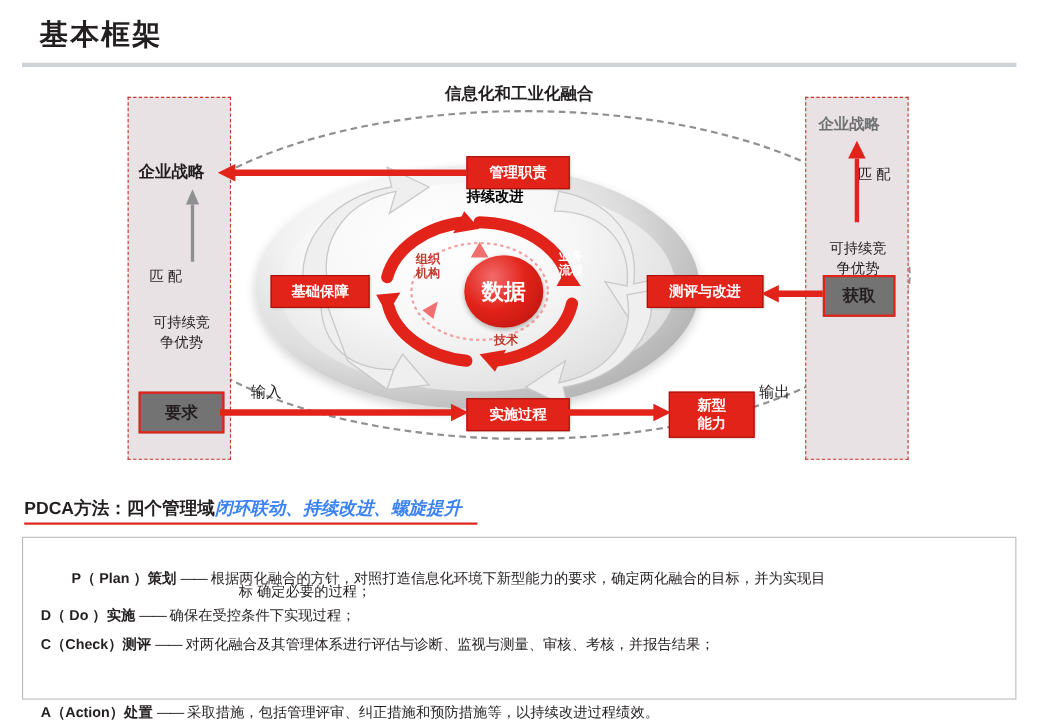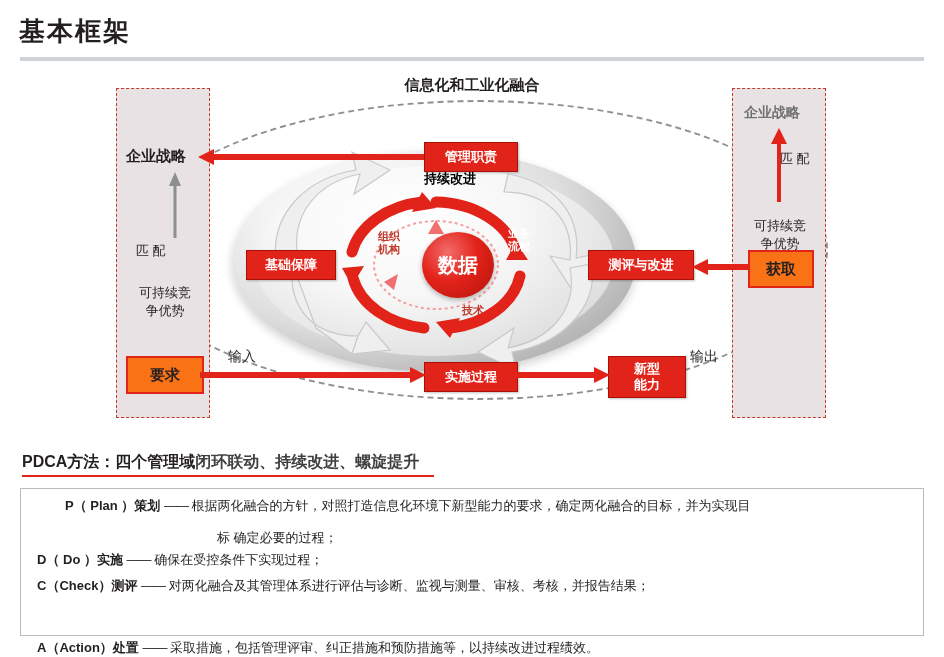--- a/index.html
+++ b/index.html
@@ -6,21 +6,21 @@
   body{
     width:944px;height:657px;
     background:#ffffff;
     font-family:"Liberation Sans","DejaVu Sans",sans-serif;
     position:relative;
     overflow:hidden;
     color:#231f20;
   }
   
   .page-title{
-    position:absolute;left:19px;top:14px;
+    position:absolute;left:36px;top:14px;
     font-size:26px;font-weight:bold;letter-spacing:2px;
     color:#231f20;
   }
   .title-rule{
     position:absolute;left:20px;top:57px;width:904px;height:4px;
     background:#cfd3d6;
   }
   
   .diagram{
     position:absolute;left:0;top:62px;width:944px;height:380px;
@@ -81,37 +81,37 @@
   
   .rbox{
     position:absolute;background:#e2231a;border:1px solid #a81008;
     color:#fff;font-size:13px;font-weight:bold;
     display:flex;align-items:center;justify-content:center;
     text-align:center;line-height:1.2;
     box-shadow:1px 1px 2px rgba(0,0,0,.25);
   }
   
   .wbox{
-    position:absolute;background:#f97316;border:2px solid #e2231a;
+    position:absolute;background:#737373;border:2px solid #e2231a;
     color:#231f20;font-size:15px;font-weight:bold;
     display:flex;align-items:center;justify-content:center;
     text-align:right;
   }
   .plain-label{
     position:absolute;font-size:13px;color:#231f20;
   }
   .grey-strategy{
     position:absolute;font-size:14px;color:#6f7173;font-weight:bold;
   }
   
   .pdca-caption{
     position:absolute;left:22px;top:452px;font-size:16px;font-weight:bold;
   }
   .pdca-caption .blk{color:#231f20;}
-  .pdca-caption .red{color:#404040;}
+  .pdca-caption .red{color:#3b82f6;font-style:italic;}
   .pdca-underline{
     position:absolute;left:22px;top:475px;width:412px;height:2px;background:#e2231a;
   }
   
   .pdca-box{
     position:absolute;left:20px;top:488px;width:904px;height:148px;
     border:1px solid #b8bbbe;box-sizing:border-box;background:#fff;
   }
   .pdca-row{
     position:absolute;font-size:13px;color:#231f20;white-space:nowrap;
@@ -198,21 +198,21 @@
       <polygon points="44,92 58,84 54,100"></polygon>
     </g>
   </svg>
 
   <div class="cont-improve">持续改进</div>
 
   <div class="ring-label" style="left:368px;top:168px;width:42px;white-space:pre-line;">组织
 机构</div>
   <div class="ring-label white" style="left:498px;top:165px;width:42px;white-space:pre-line;">业务
 流程</div>
-  <div class="ring-label" style="left:436px;top:242px;width:48px;text-align:right;">技术</div>
+  <div class="ring-label" style="left:436px;top:242px;width:48px;">技术</div>
 
   <div class="red-core">数据</div>
 
   <div class="rbox" style="left:424px;top:80px;width:92px;height:28px;">管理职责</div>
 
   <div class="rbox" style="left:246px;top:188px;width:88px;height:28px;">基础保障</div>
 
   <div class="rbox" style="left:588px;top:188px;width:104px;height:28px;">测评与改进</div>
 
   <div class="rbox" style="left:424px;top:300px;width:92px;height:28px;">实施过程</div>
@@ -248,21 +248,21 @@
   <div class="plain-label" style="left:690px;top:286px;font-size:14px;">输出</div>
 </div>
 
 <div class="pdca-caption">
   <span class="blk">PDCA方法：四个管理域</span><span class="red">闭环联动、持续改进、螺旋提升</span>
 </div>
 <div class="pdca-underline"></div>
 
 <div class="pdca-box">
 
-  <div class="pdca-row" style="left:16px;top:8px;padding-left:28px;">
+  <div class="pdca-row" style="left:16px;top:28px;padding-left:28px;">
     <span class="pdca-key">P（ Plan ）策划</span>
     <span class="pdca-dash">——</span>
     <span>根据两化融合的方针，对照打造信息化环境下新型能力的要求，确定两化融合的目标，并为实现目</span>
   </div>
   <div class="pdca-wrap2" style="left:196px;top:40px;">标 确定必要的过程；</div>
 
   <div class="pdca-row" style="left:16px;top:62px;">
     <span class="pdca-key">D（  Do ）实施</span>
     <span class="pdca-dash">——</span>
     <span>确保在受控条件下实现过程；</span>

